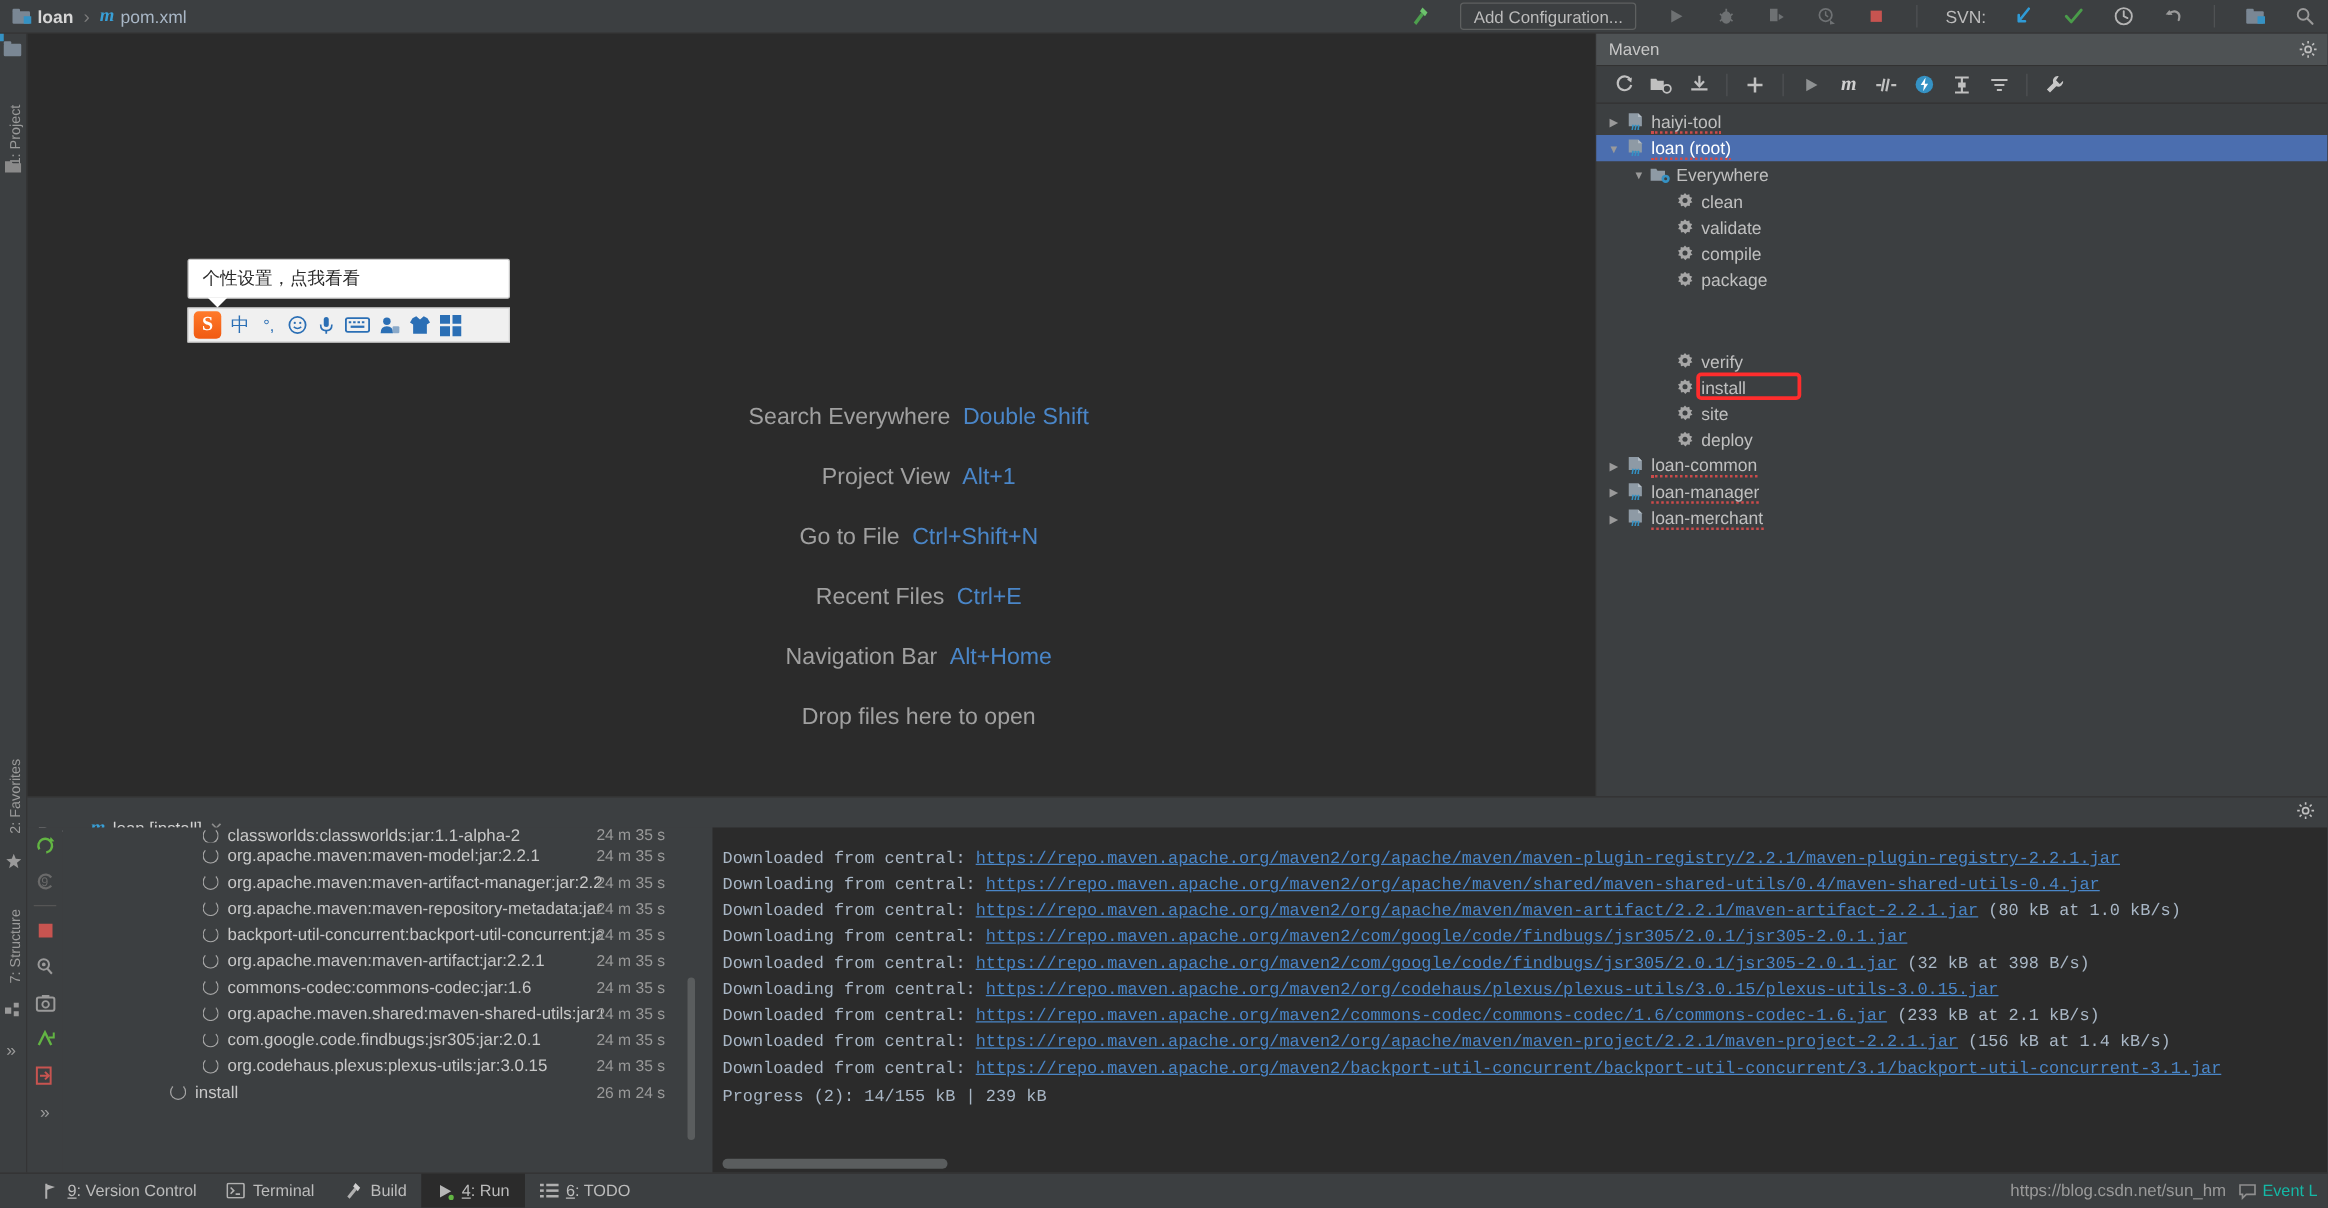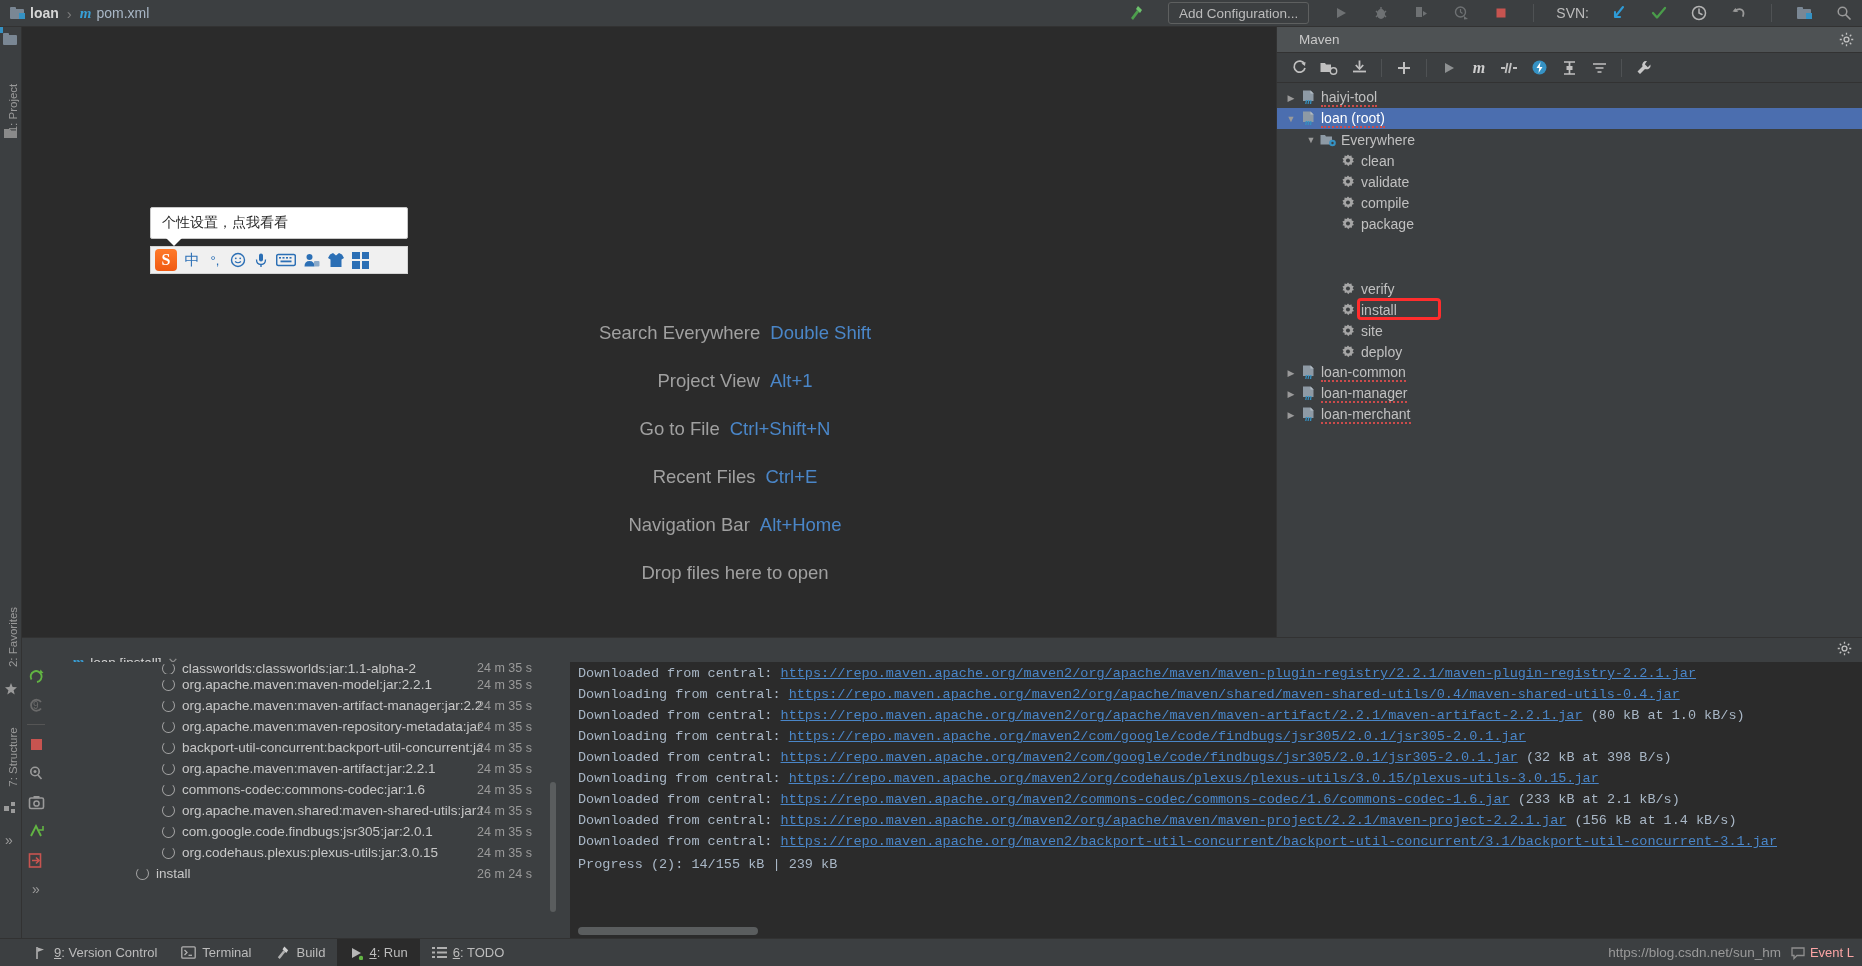--- a/index.html
+++ b/index.html
@@ -93,21 +93,21 @@
 
   
   .maven{
     position:absolute; left:1276px; top:27px; width:586px; height:610px;
     background:#3c3f41; border-left:1px solid #323232;
   }
   .maven-head{
     height:26px; background:#4e5254; display:flex; align-items:center;
     border-bottom:1px solid #323232; position:relative;
   }
-  .maven-head .title{ padding-left:22px; font-size:13.5px; color:#c8c8c8; }
+  .maven-head .title{ padding-left:10px; font-size:13.5px; color:#c8c8c8; }
   .maven-head .gear{ position:absolute; right:8px; top:5px; }
   .maven-tools{
     height:30px; display:flex; align-items:center; gap:2px; padding-left:8px;
     border-bottom:1px solid #323232;
   }
   .mt{ width:28px;height:24px;display:flex;align-items:center;justify-content:center;}
   .tree{ padding-top:4px; font-size:14px; }
   .trow{ display:flex; align-items:center; height:21px; padding-left:4px; white-space:nowrap;}
   .trow.sel{ background:#4b6eaf; }
   .trow .lbl{ color:#c0c0c0; }
@@ -139,37 +139,37 @@
   .rtrow{ display:flex;align-items:center;height:21px;padding-left:110px; position:relative;}
   .rtrow.clip{ height:12px; overflow:hidden; }
   .rtrow .spin{ width:16px;height:16px;margin-right:6px;display:flex;align-items:center;justify-content:center;}
   .rtrow .nm{ color:#c8c8c8; overflow:hidden; white-space:nowrap; max-width:300px;}
   .rtrow .tm{ position:absolute; right:38px; color:#9a9a9a; font-size:12.5px;}
   .rtrow.root{ padding-left:84px; }
   .rtree-scroll{ position:absolute; right:14px; top:120px; width:6px; height:130px; background:#5a5d5e; border-radius:3px;}
 
   .console{
     flex:1; height:277px; background:#2b2b2b; position:relative; overflow:hidden;
-    font-family:"Liberation Mono", monospace; font-size:13.5px; padding-top:4px;
+    font-family:"Liberation Mono", monospace; font-size:13.5px; padding-top:18px;
   }
   .cline{ height:21px; white-space:nowrap; padding-left:8px; color:#a9b7c6; overflow:hidden;}
   .cline a{ color:#4a86c8; text-decoration:underline; }
   .cline .sz{ color:#a9b7c6; }
   .chscroll{ position:absolute; left:8px; bottom:4px; width:180px; height:8px; background:#5a5d5e; border-radius:4px;}
 
   
   .statusbar{
     position:absolute;left:0;bottom:0;width:1862px;height:28px;background:#3c3f41;
     display:flex;align-items:center;border-top:1px solid #323232;
   }
   .sb-item{ display:flex;align-items:center;gap:6px;height:28px;padding:0 12px;font-size:13px;color:#bcbcbc;}
   .sb-item.active{ background:#2b2b2b; }
   .sb-item u{ text-decoration:underline; }
   .watermark{ margin-left:auto; color:#9a9a9a; font-size:13.5px; padding-right:10px;}
-  .eventlog{ color:#fca5a5; font-size:13px; padding-right:8px; display:flex;align-items:center;gap:5px;}
+  .eventlog{ color:#14b8a6; font-size:13px; padding-right:8px; display:flex;align-items:center;gap:5px;}
 </style>
 </head>
 <body>
 
 <div id="app">
 
   <div class="topbar">
     <div class="breadcrumb">
       <div class="crumb">
         <span class="folder-ico">

